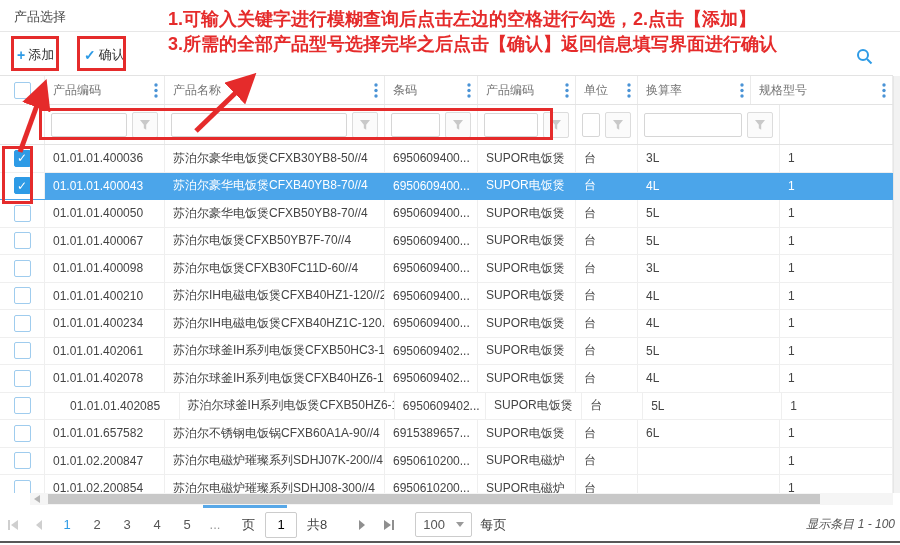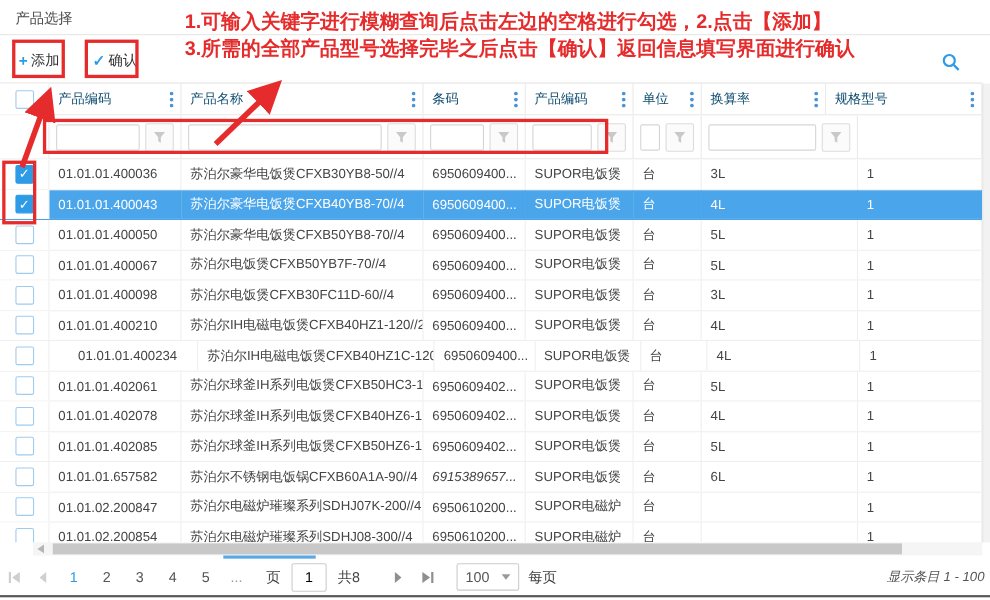--- a/index.html
+++ b/index.html
@@ -20,21 +20,21 @@
   .ann-box{position:absolute;border:3px solid var(--red);box-sizing:border-box;}
   #ann-box-add{left:11px;top:36px;width:48px;height:35px;}
   #ann-box-confirm{left:77px;top:36px;width:49px;height:35px;}
   #ann-box-filter{left:39px;top:108px;width:514px;height:32px;}
   #ann-box-checks{left:2px;top:146px;width:31px;height:58px;}
   .ann-svg{position:absolute;left:0;top:0;pointer-events:none;}
   
   .thead{position:absolute;left:0;top:75px;width:893px;height:30px;display:flex;
          border-top:1px solid #e3e3e3;border-bottom:1px solid #e3e3e3;box-sizing:border-box;background:#fff;}
   .hcell{display:flex;align-items:center;justify-content:space-between;box-sizing:border-box;
-         border-right:1px solid #eaeaea;padding:0 6px 0 8px;font-size:12px;color:#0c4a6e;overflow:hidden;white-space:nowrap;}
+         border-right:1px solid #eaeaea;padding:0 6px 0 8px;font-size:12px;color:#737373;overflow:hidden;white-space:nowrap;}
   .tfilter{position:absolute;left:0;top:105px;width:893px;height:40px;display:flex;
            border-bottom:1px solid #e3e3e3;box-sizing:border-box;background:#fff;}
   .fcell{display:flex;align-items:center;gap:5px;box-sizing:border-box;border-right:1px solid #eaeaea;padding:0 6px;}
   .fcell input{flex:1;min-width:14px;height:24px;border:1px solid #d6d6d6;border-radius:2px;
                box-sizing:border-box;padding:0 4px;font-size:12px;outline:none;}
   .fbtn{flex:none;width:24px;height:24px;border:1px solid #dcdcdc;border-radius:2px;background:#fbfbfb;
         display:flex;align-items:center;justify-content:center;cursor:pointer;}
   .tbody{position:absolute;left:0;top:145px;width:893px;height:348px;overflow:hidden;background:#fff;}
   .row{display:flex;height:27.5px;border-bottom:1px solid #efefef;box-sizing:border-box;cursor:pointer;}
   .cell{display:flex;align-items:center;box-sizing:border-box;border-right:1px solid #efefef;
@@ -286,21 +286,21 @@
         <div class="cell" style="width: 93px;">6950609400...</div>
         <div class="cell" style="width: 98px;">SUPOR电饭煲</div>
         <div class="cell" style="width: 62px;">台</div>
         <div class="cell" style="width: 142px;">4L</div>
         <div class="cell" style="width: 113px;">1</div>
       </div>
       <div class="row">
         <div class="cbcell">
           <span class="cb"></span>
         </div>
-        <div class="cell" style="width: 120px; margin-left: 18px;">01.01.01.400234</div>
+        <div class="cell" style="width: 120px;">01.01.01.400234</div>
         <div class="cell" style="width: 220px;">苏泊尔IH电磁电饭煲CFXB40HZ1C-120...</div>
         <div class="cell" style="width: 93px;">6950609400...</div>
         <div class="cell" style="width: 98px;">SUPOR电饭煲</div>
         <div class="cell" style="width: 62px;">台</div>
         <div class="cell" style="width: 142px;">4L</div>
         <div class="cell" style="width: 113px;">1</div>
       </div>
       <div class="row">
         <div class="cbcell">
           <span class="cb"></span>
@@ -322,35 +322,35 @@
         <div class="cell" style="width: 93px;">6950609402...</div>
         <div class="cell" style="width: 98px;">SUPOR电饭煲</div>
         <div class="cell" style="width: 62px;">台</div>
         <div class="cell" style="width: 142px;">4L</div>
         <div class="cell" style="width: 113px;">1</div>
       </div>
       <div class="row">
         <div class="cbcell">
           <span class="cb"></span>
         </div>
-        <div class="cell" style="width: 120px;">01.01.01.402085</div>
+        <div class="cell" style="width: 120px; margin-left: 17px;">01.01.01.402085</div>
         <div class="cell" style="width: 220px;">苏泊尔球釜IH系列电饭煲CFXB50HZ6-1...</div>
         <div class="cell" style="width: 93px;">6950609402...</div>
         <div class="cell" style="width: 98px;">SUPOR电饭煲</div>
         <div class="cell" style="width: 62px;">台</div>
         <div class="cell" style="width: 142px;">5L</div>
         <div class="cell" style="width: 113px;">1</div>
       </div>
       <div class="row">
         <div class="cbcell">
           <span class="cb"></span>
         </div>
         <div class="cell" style="width: 120px;">01.01.01.657582</div>
         <div class="cell" style="width: 220px;">苏泊尔不锈钢电饭锅CFXB60A1A-90//4</div>
-        <div class="cell" style="width: 93px; font-style: italic;">6915389657...</div>
+        <div class="cell" style="width: 93px;">6915389657...</div>
         <div class="cell" style="width: 98px;">SUPOR电饭煲</div>
         <div class="cell" style="width: 62px;">台</div>
         <div class="cell" style="width: 142px;">6L</div>
         <div class="cell" style="width: 113px;">1</div>
       </div>
       <div class="row">
         <div class="cbcell">
           <span class="cb"></span>
         </div>
         <div class="cell" style="width: 120px;">01.01.02.200847</div>

